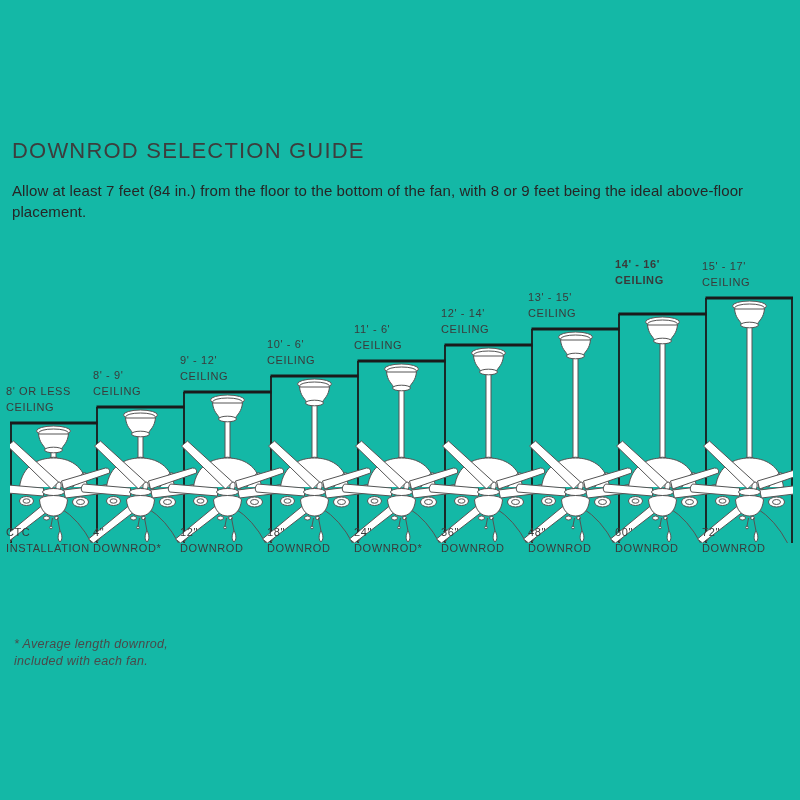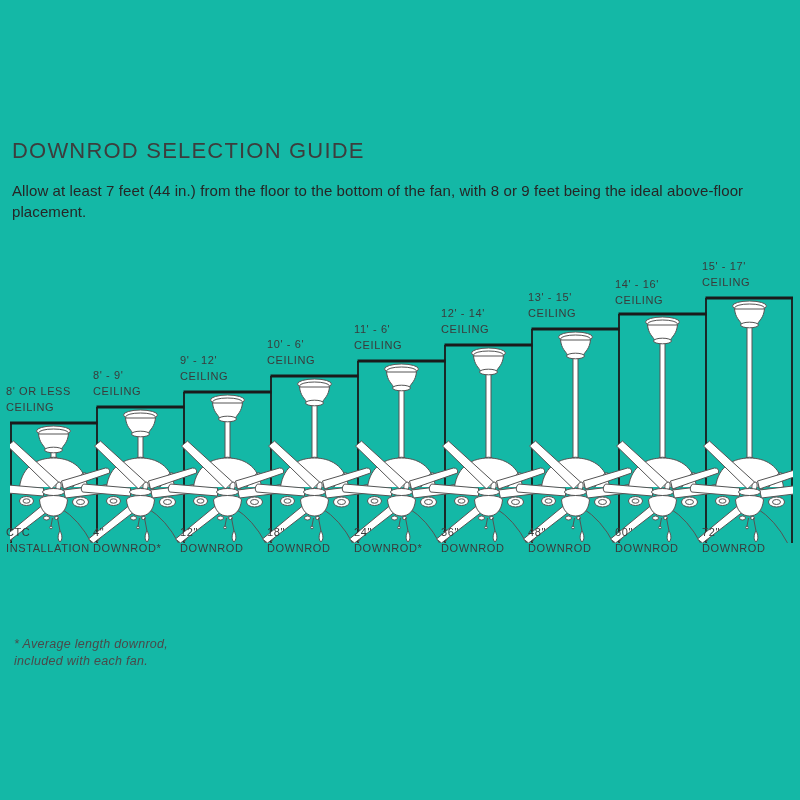--- a/index.html
+++ b/index.html
@@ -27,21 +27,21 @@
     font-size:12.5px;line-height:17px;font-style:italic;color:#4a4a4a;letter-spacing:0.3px;
   }
 </style>
 </head>
 <body>
 
 <div id="canvas">
 
   <h1 id="page-title">DOWNROD SELECTION GUIDE</h1>
 
-  <p id="page-description">Allow at least 7 feet (44 in.) from the floor to the bottom of the fan, with 8 or 9 feet being the ideal above-floor placement.</p>
+  <p id="page-description">Allow at least 7 feet (84 in.) from the floor to the bottom of the fan, with 8 or 9 feet being the ideal above-floor placement.</p>
 
   <div id="diagram">
     <svg id="diagram-svg" width="783" height="283" viewBox="0 0 783 283" xmlns="http://www.w3.org/2000/svg">
         <g>
           <line x1="1" y1="163" x2="1" y2="283" stroke="#1a1a1a" stroke-width="1.8"></line>
           <line x1="87" y1="147" x2="87" y2="283" stroke="#1a1a1a" stroke-width="1.8"></line>
           <line x1="174" y1="132" x2="174" y2="283" stroke="#1a1a1a" stroke-width="1.8"></line>
           <line x1="261" y1="116" x2="261" y2="283" stroke="#1a1a1a" stroke-width="1.8"></line>
           <line x1="348" y1="101" x2="348" y2="283" stroke="#1a1a1a" stroke-width="1.8"></line>
           <line x1="435" y1="85" x2="435" y2="283" stroke="#1a1a1a" stroke-width="1.8"></line>
@@ -441,21 +441,21 @@
 
     <div class="col-label ceiling-label" style="left: 528px; top: 289px;">
       <span class="lbl-line">13' - 15'</span>
       <span class="lbl-line">CEILING</span>
     </div>
     <div class="col-label downrod-label" style="left: 528px;">
       <span class="lbl-line">48"</span>
       <span class="lbl-line">DOWNROD</span>
     </div>
 
-    <div class="col-label ceiling-label" style="left: 615px; top: 276px;">
+    <div class="col-label ceiling-label" style="left: 615px; top: 256px; font-weight: bold;">
       <span class="lbl-line">14' - 16'</span>
       <span class="lbl-line">CEILING</span>
     </div>
     <div class="col-label downrod-label" style="left: 615px;">
       <span class="lbl-line">60"</span>
       <span class="lbl-line">DOWNROD</span>
     </div>
 
     <div class="col-label ceiling-label" style="left: 702px; top: 258px;">
       <span class="lbl-line">15' - 17'</span>

